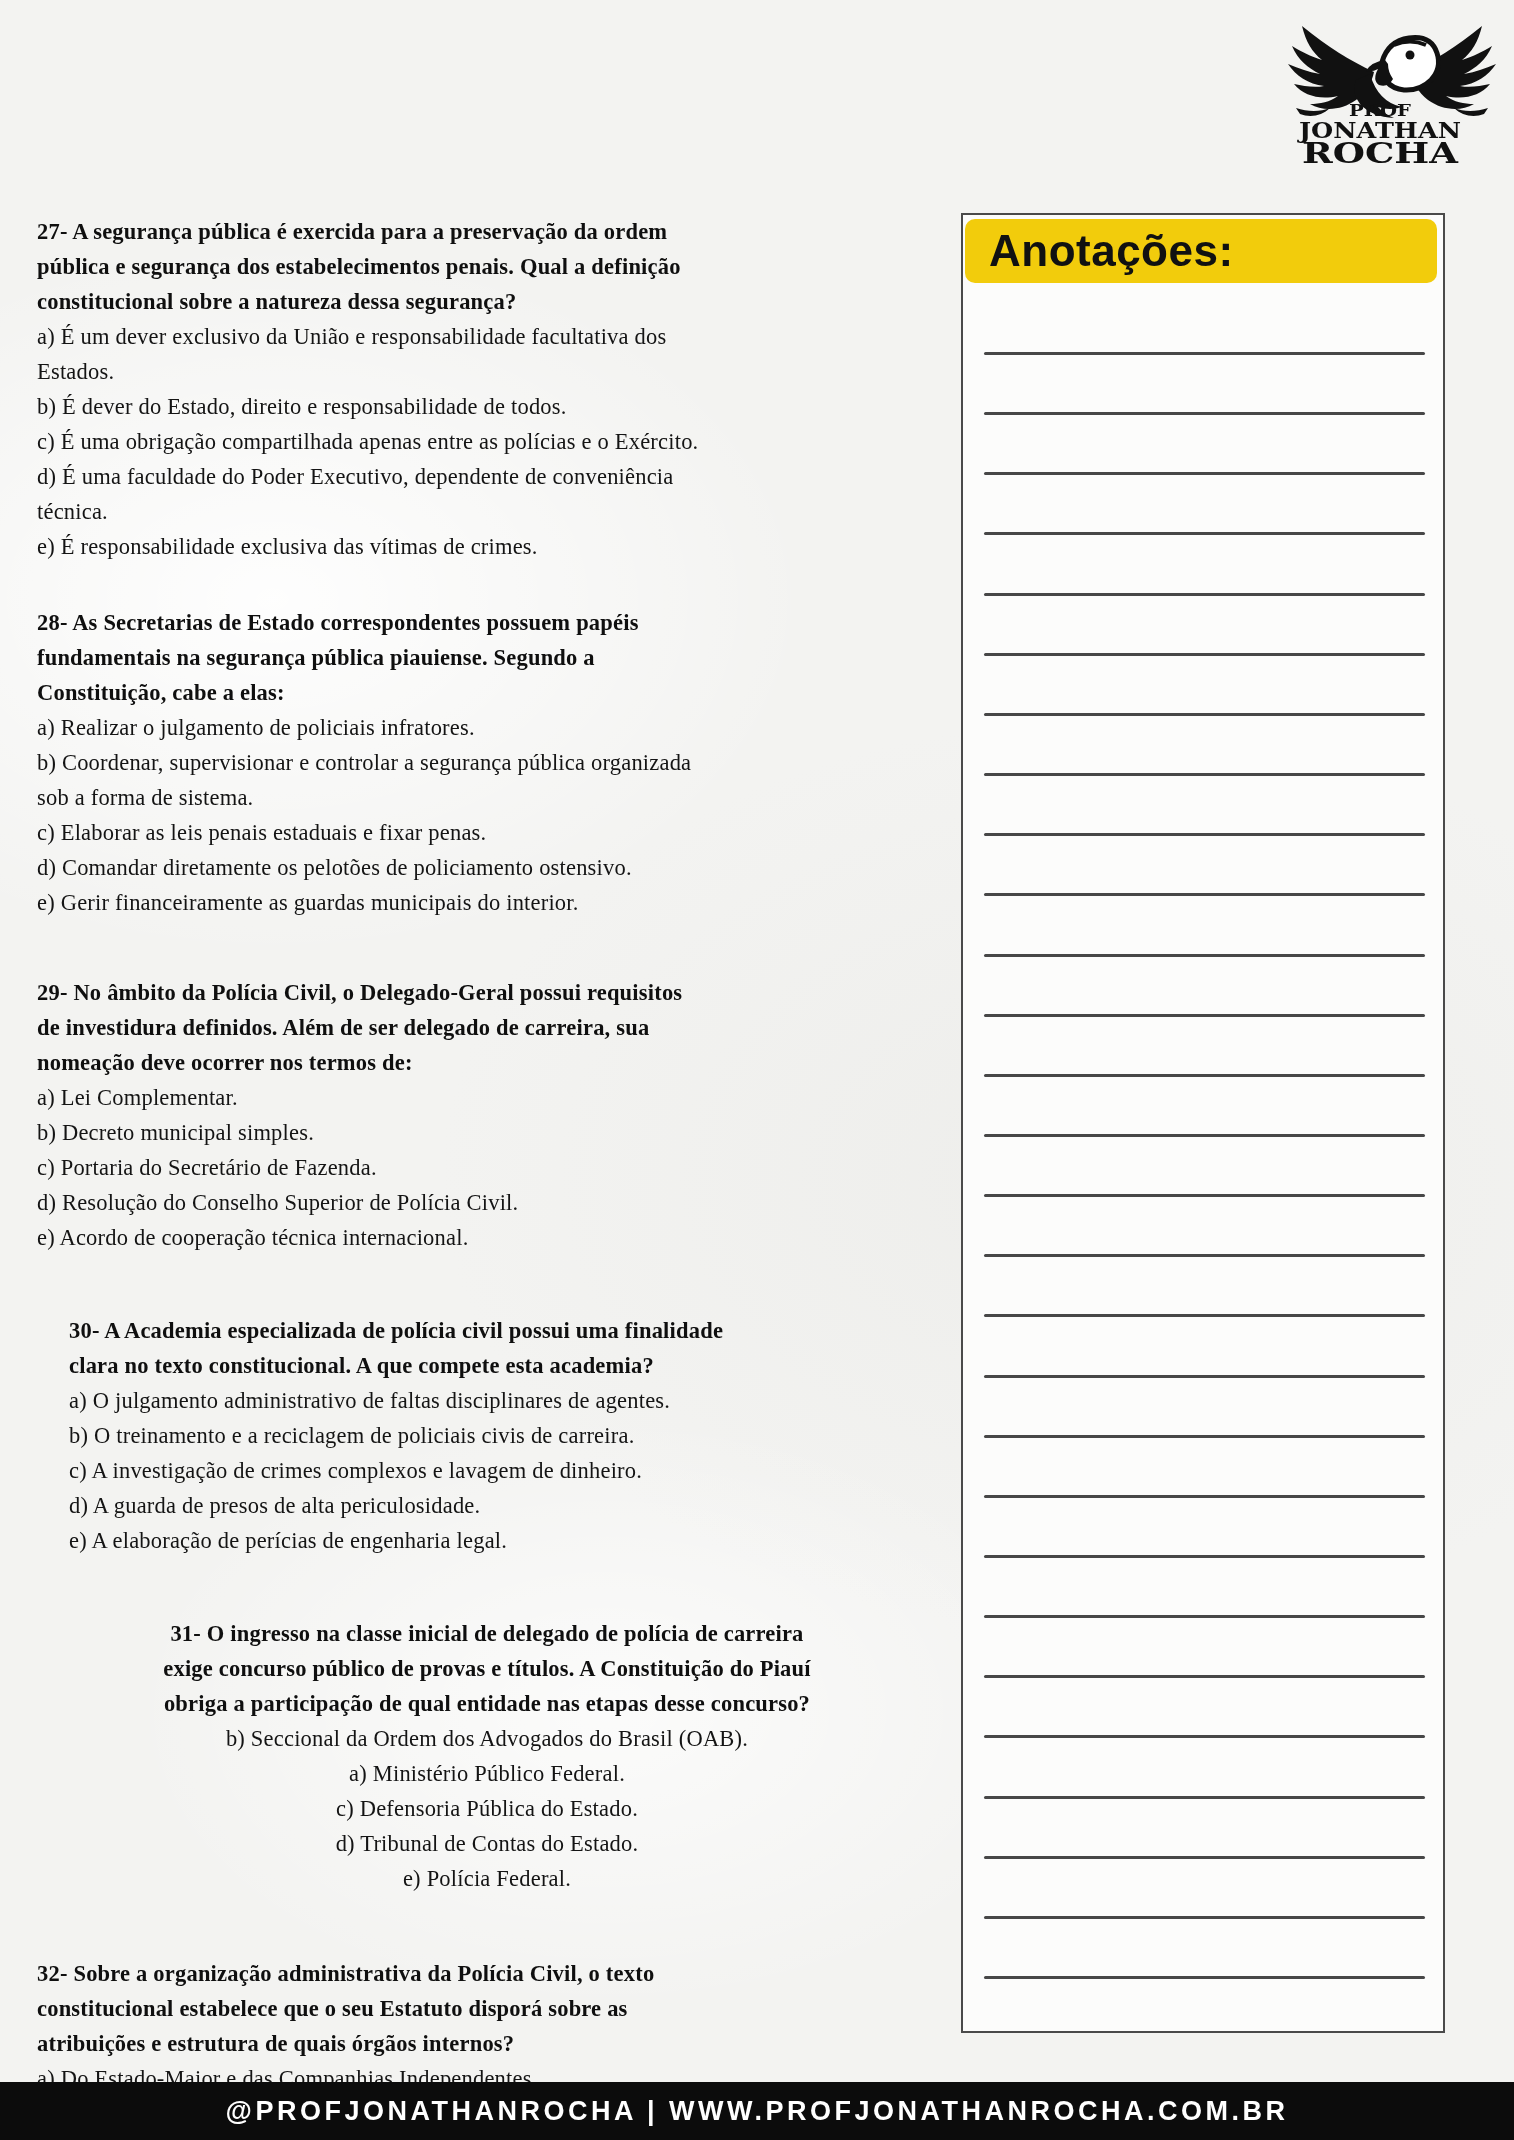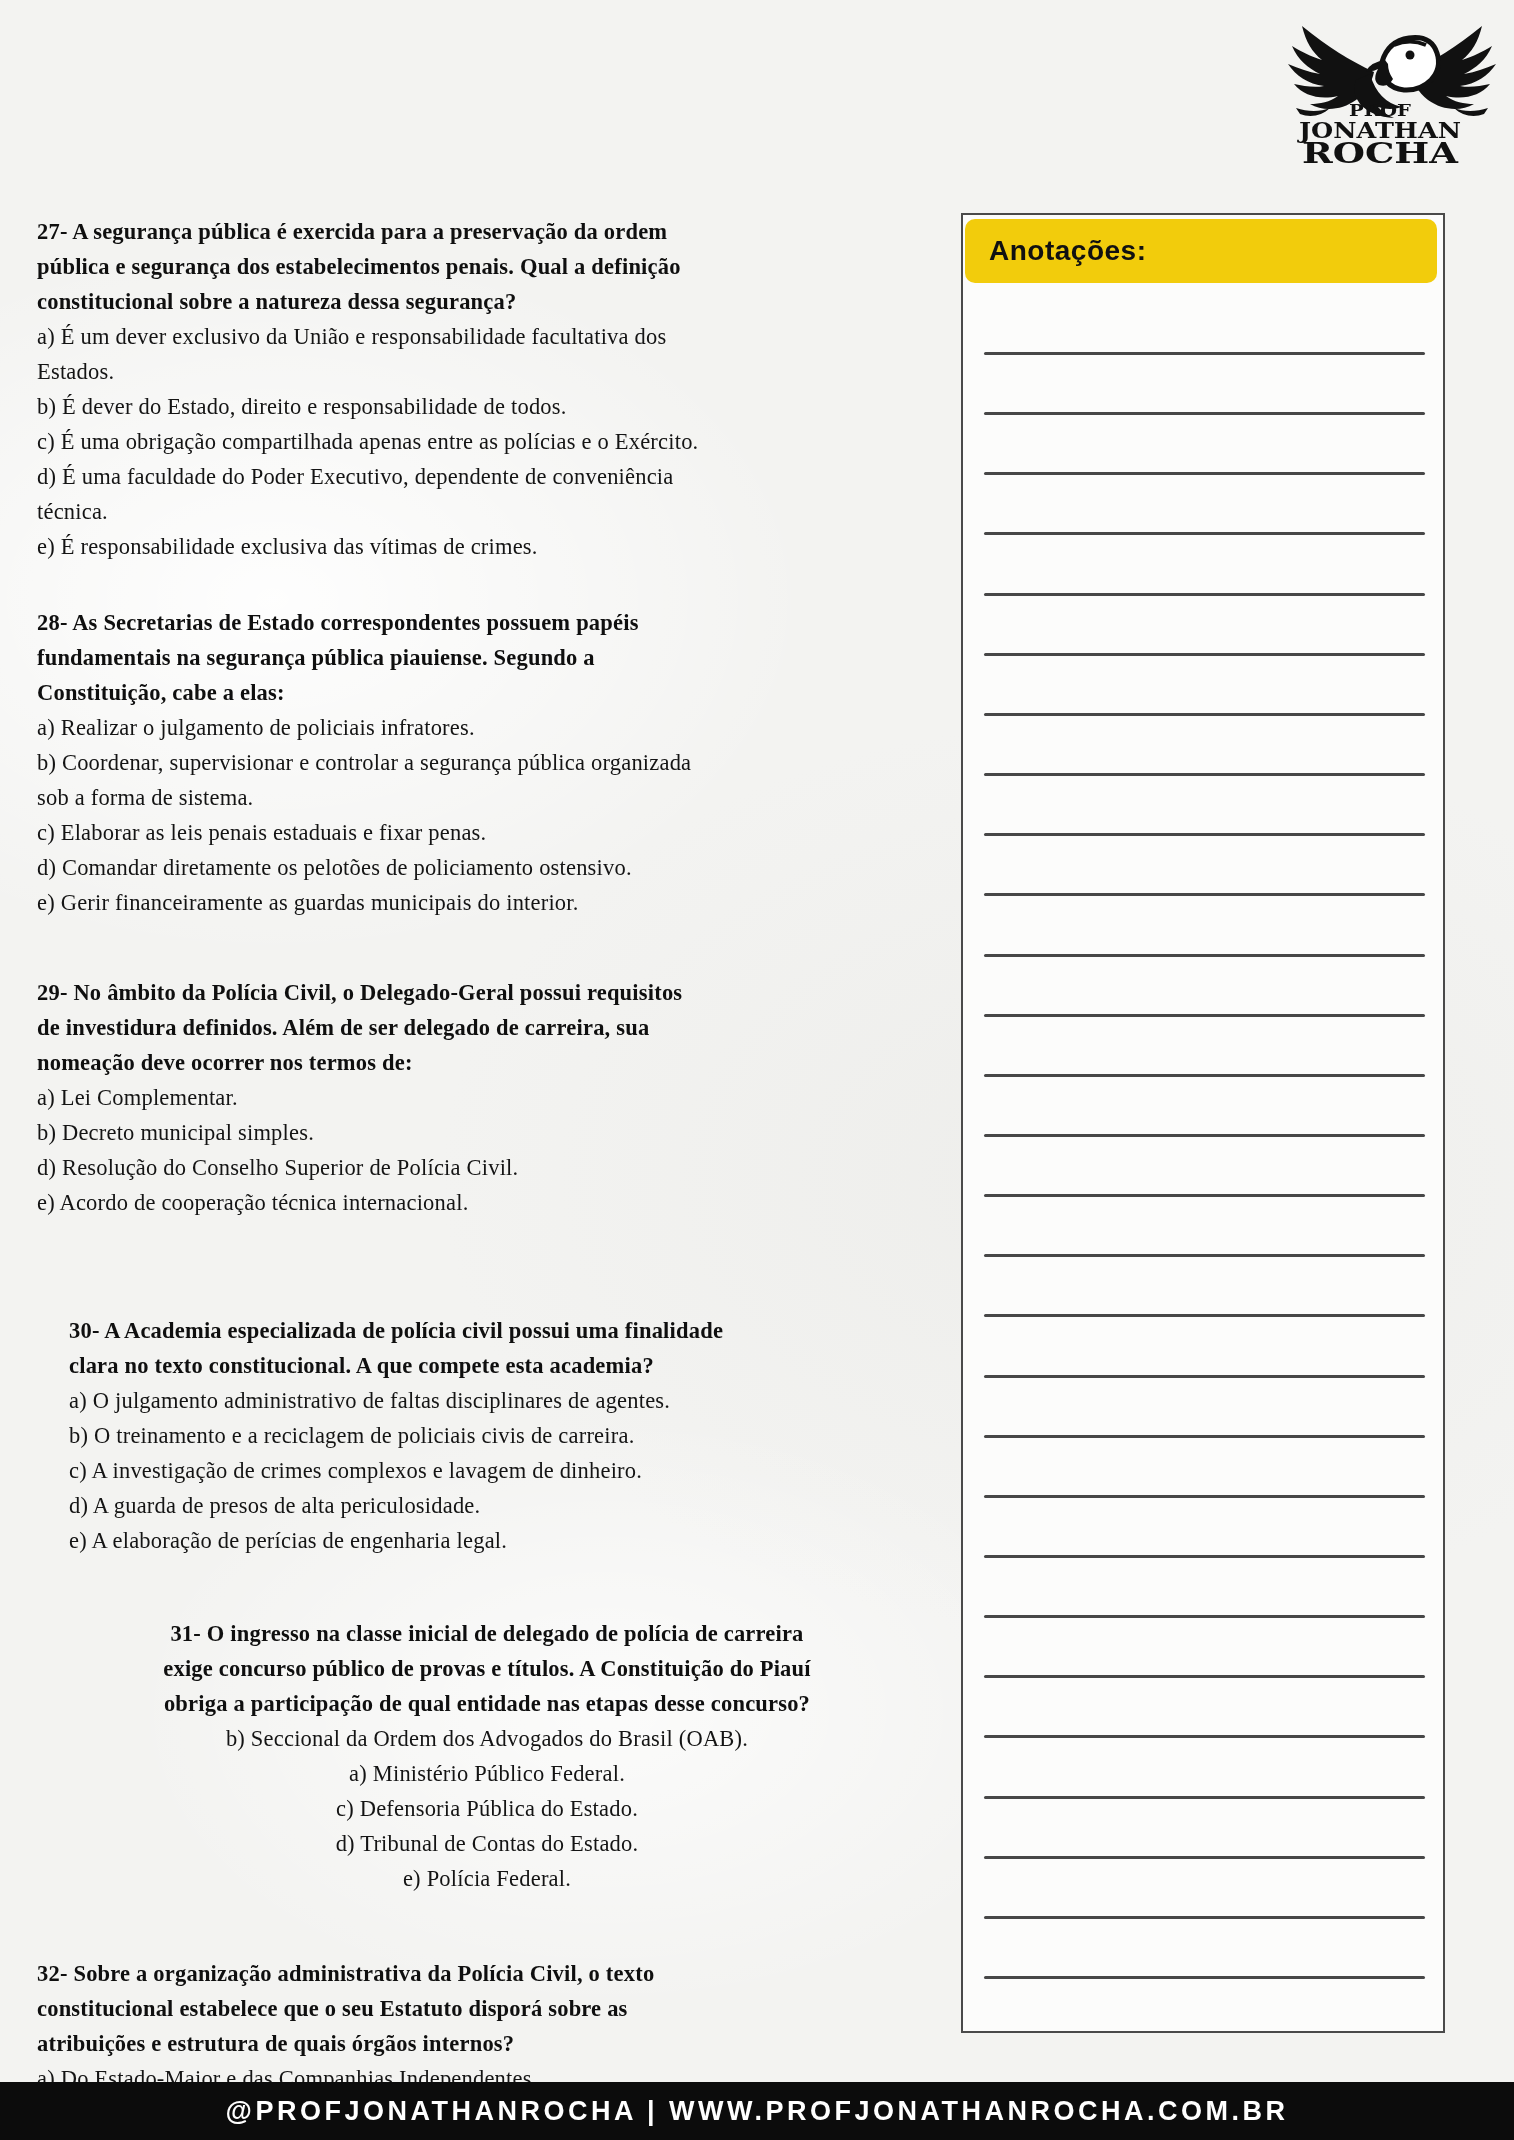--- a/index.html
+++ b/index.html
@@ -36,21 +36,21 @@
     position:absolute;left:2px;top:4px;width:472px;height:64px;
     background:#f2cc0c;
     border-radius:10px;
     display:flex;align-items:center;
     box-sizing:border-box;
     padding-left:24px;
   }
   .notes-title{
     font-family:"Liberation Sans", sans-serif;
     font-weight:700;
-    font-size:28px;
+    font-size:44px;
     color:#111;
     letter-spacing:.5px;
   }
   .rule{
     position:absolute;left:21px;width:441px;height:3px;
     background:#474747;border-radius:3px;
   }
   
   .logo{position:absolute;left:1252px;top:10px;width:250px;height:160px;}
   
@@ -96,20 +96,21 @@
         <div class="q-line">c) Elaborar as leis penais estaduais e fixar penas.</div>
         <div class="q-line">d) Comandar diretamente os pelotões de policiamento ostensivo.</div>
         <div class="q-line">e) Gerir financeiramente as guardas municipais do interior.</div>
       </div>
       <div class="q-block" style="top: 975px;">
         <div class="q-line bold">29- No âmbito da Polícia Civil, o Delegado-Geral possui requisitos</div>
         <div class="q-line bold">de investidura definidos. Além de ser delegado de carreira, sua</div>
         <div class="q-line bold">nomeação deve ocorrer nos termos de:</div>
         <div class="q-line">a) Lei Complementar.</div>
         <div class="q-line">b) Decreto municipal simples.</div>
+        <div class="q-line">c) Portaria do Secretário de Fazenda.</div>
         <div class="q-line">d) Resolução do Conselho Superior de Polícia Civil.</div>
         <div class="q-line">e) Acordo de cooperação técnica internacional.</div>
       </div>
       <div class="q-block" style="top: 1313px; margin-left: 32px;">
         <div class="q-line bold">30- A Academia especializada de polícia civil possui uma finalidade</div>
         <div class="q-line bold">clara no texto constitucional. A que compete esta academia?</div>
         <div class="q-line">a) O julgamento administrativo de faltas disciplinares de agentes.</div>
         <div class="q-line">b) O treinamento e a reciclagem de policiais civis de carreira.</div>
         <div class="q-line">c) A investigação de crimes complexos e lavagem de dinheiro.</div>
         <div class="q-line">d) A guarda de presos de alta periculosidade.</div>

